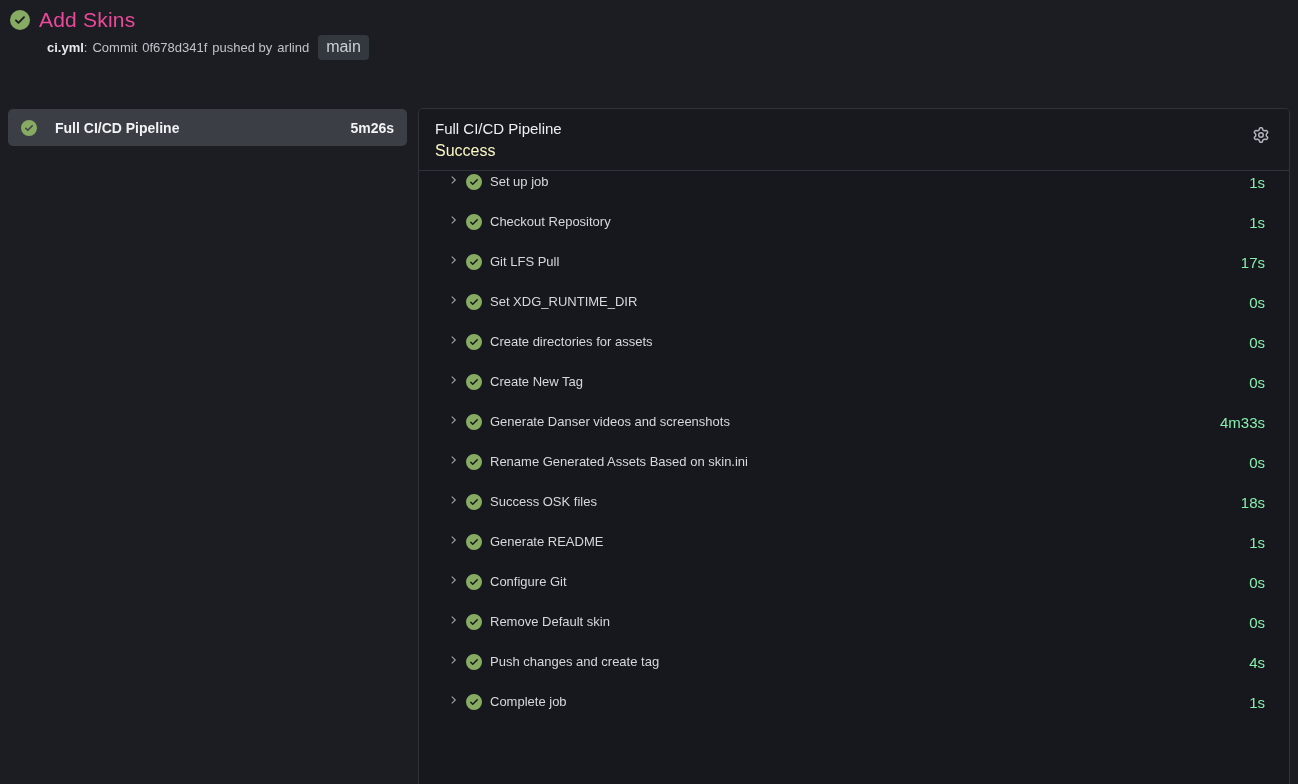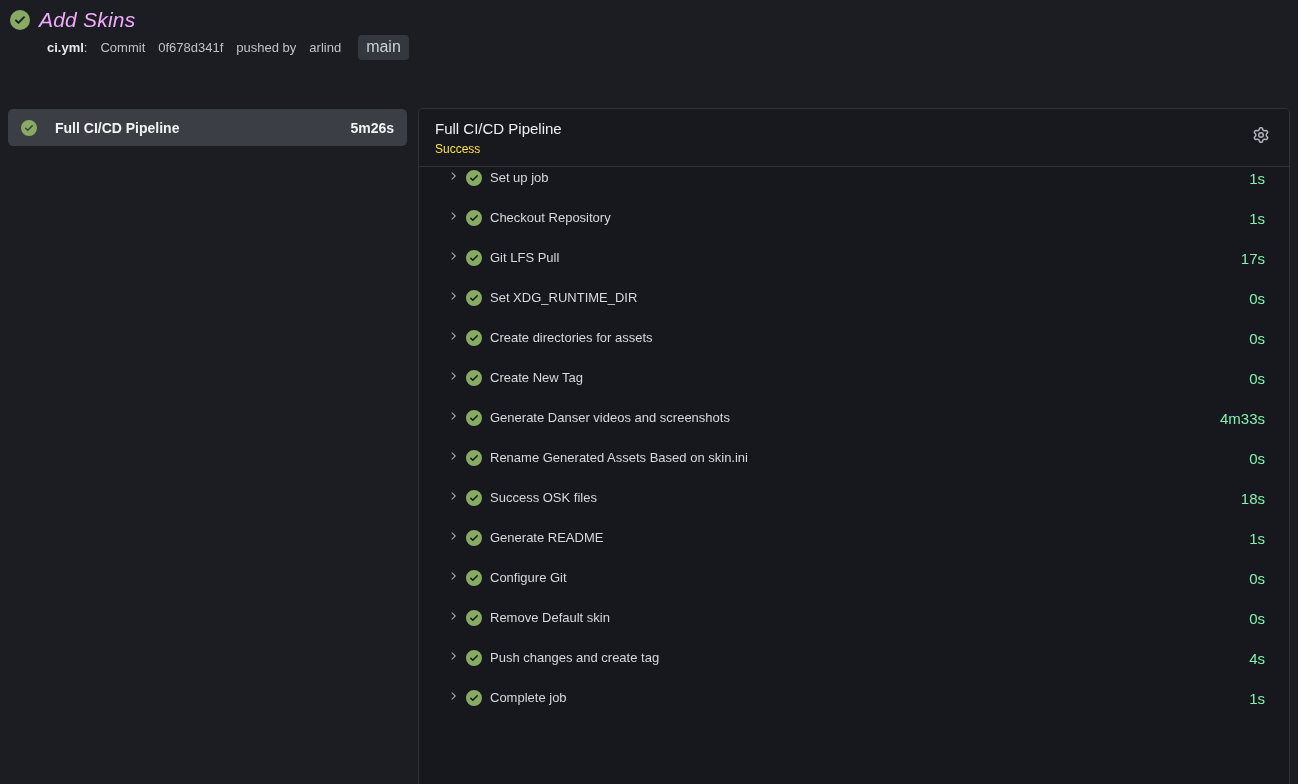--- a/index.html
+++ b/index.html
@@ -9,25 +9,25 @@
     background:#1b1d23;
     font-family:"Liberation Sans", sans-serif;
     color:#d6d8dc;
     overflow:hidden;
   }
   .page { padding:6px 8px 8px 8px; }
 
   
   .run-header { padding:2px 2px 10px 2px; }
   .run-title-row { display:flex; align-items:center; gap:9px; }
-  .run-title { font-size:21px; font-weight:500; color:#f0abfc; letter-spacing:.2px;font-style:italic; }
+  .run-title { font-size:21px; font-weight:500; color:#ec4899; letter-spacing:.2px; }
   .commit-row {
     margin-left:37px; margin-top:3px;
     font-size:13px; color:#bfc3c9;
-    display:flex; align-items:center; gap:13px;
+    display:flex; align-items:center; gap:5px;
   }
   .wf-file { font-weight:700; color:#e7e9ec; }
   .commit-link { color:#bfc3c9; text-decoration:none; cursor:pointer; }
   .branch-badge {
     background:#33383f; color:#ccd0d5;
     border-radius:4px; padding:2px 8px 3px 8px;
     font-size:16px; margin-left:4px; line-height:1.25;
   }
 
   
@@ -49,21 +49,21 @@
     display:flex; flex-direction:column;
   }
   .panel-header {
     display:flex; align-items:flex-start; justify-content:space-between;
     padding:11px 16px 10px 16px;
     background:#17191f;
     border-bottom:1px solid #2e323a;
     border-radius:5px 5px 0 0;
   }
   .panel-title { font-size:15px; color:#edeff2; }
-  .panel-status { font-size:12px; color:#fde047; margin-top:5px; }
+  .panel-status { font-size:16px; color:#fef9c3; margin-top:5px; }
   .gear-btn {
     background:none; border:none; padding:0; margin-top:7px; margin-right:4px;
     color:#b0b5bc; cursor:pointer; display:flex;
   }
 
   .step-list { padding:3px 0 6px 0; }
   .step-row {
     height:40px; display:flex; align-items:flex-start;
     padding:0 24px 0 28px; cursor:pointer;
   }

